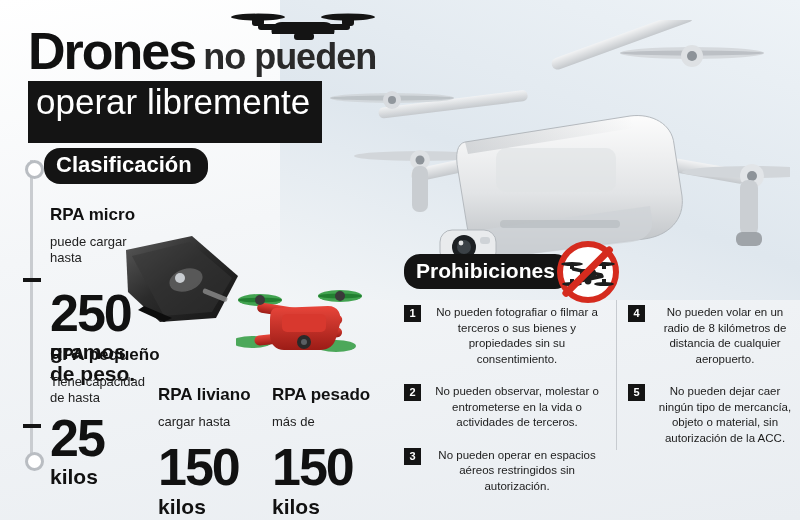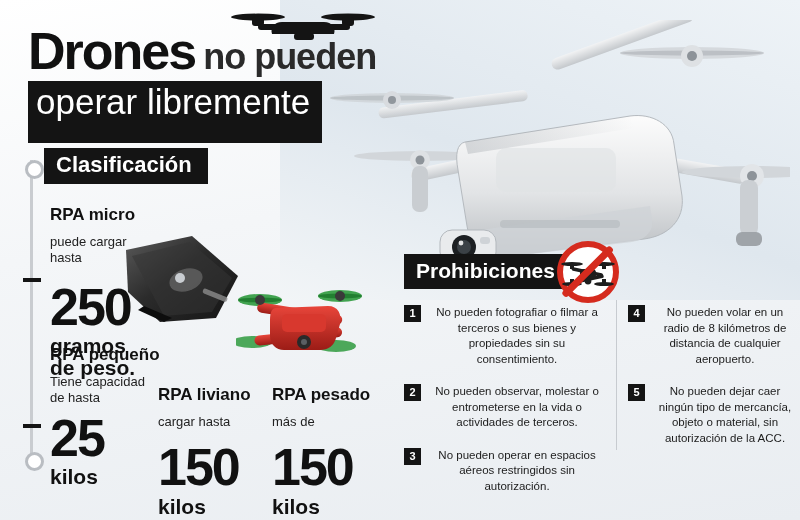--- a/index.html
+++ b/index.html
@@ -79,20 +79,21 @@
 
   
   .section-bar {
     background: #141414;
     color: #ffffff;
     font-size: 22px;
     font-weight: bold;
     padding: 5px 16px 7px 12px;
     display: inline-block;
     line-height: 1.1;
+    border-radius: 16px;
   }
   .bar-clasificacion {
     position: absolute;
     left: 44px;
     top: 148px;
   }
   .bar-prohibiciones {
     position: absolute;
     left: 404px;
     top: 254px;
@@ -389,21 +390,21 @@
     </g>
     <rect x="28" y="-2" width="7" height="68" rx="3" transform="rotate(45 32 32)" fill="#d52b1e"></rect>
   </svg>
 
   <div class="class-entry entry-micro">
     <div class="class-name">RPA micro</div>
     <div class="class-desc">
       <span>puede cargar</span><br>
       <span>hasta</span>
     </div>
-    <div class="big-number" style="margin-top:17px">250</div>
+    <div class="big-number" style="margin-top:23px">250</div>
     <div class="unit" style="margin-top:4px">
       <span>gramos</span><br>
       <span>de peso.</span>
     </div>
   </div>
 
   <div class="class-entry entry-pequeno">
     <div class="class-name">RPA pequeño</div>
     <div class="class-desc">
       <span>Tiene capacidad</span><br>

